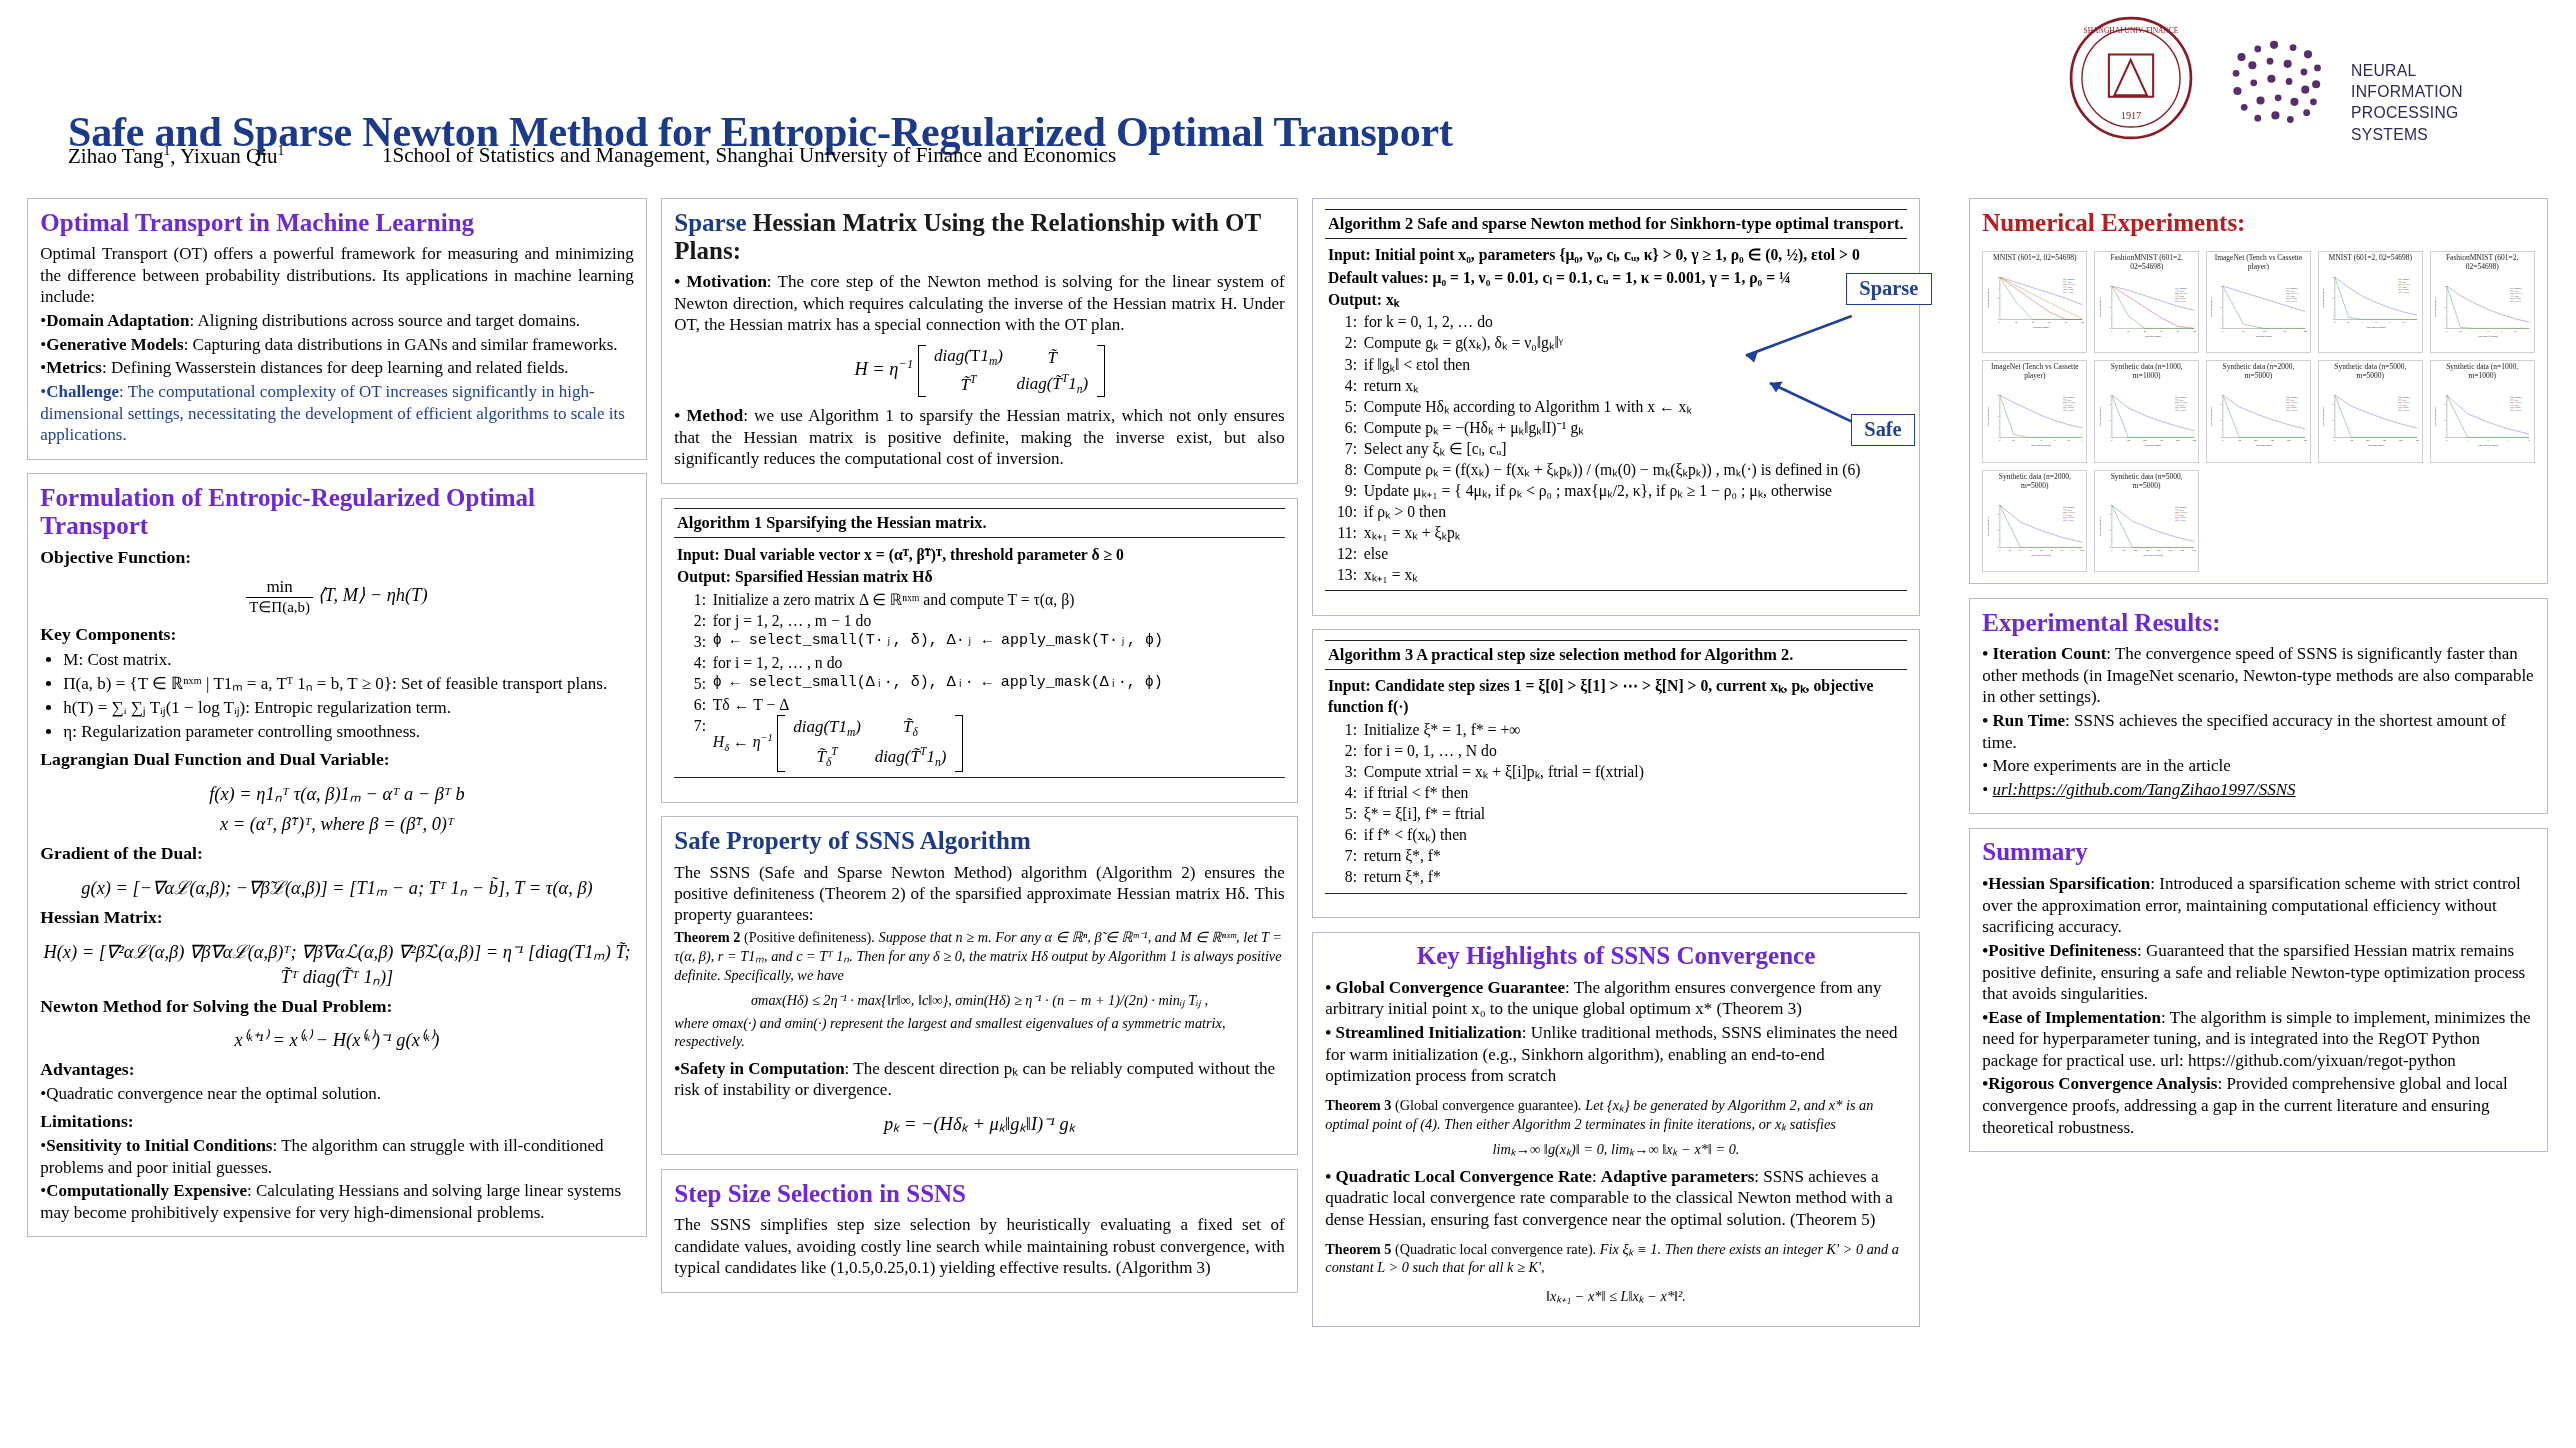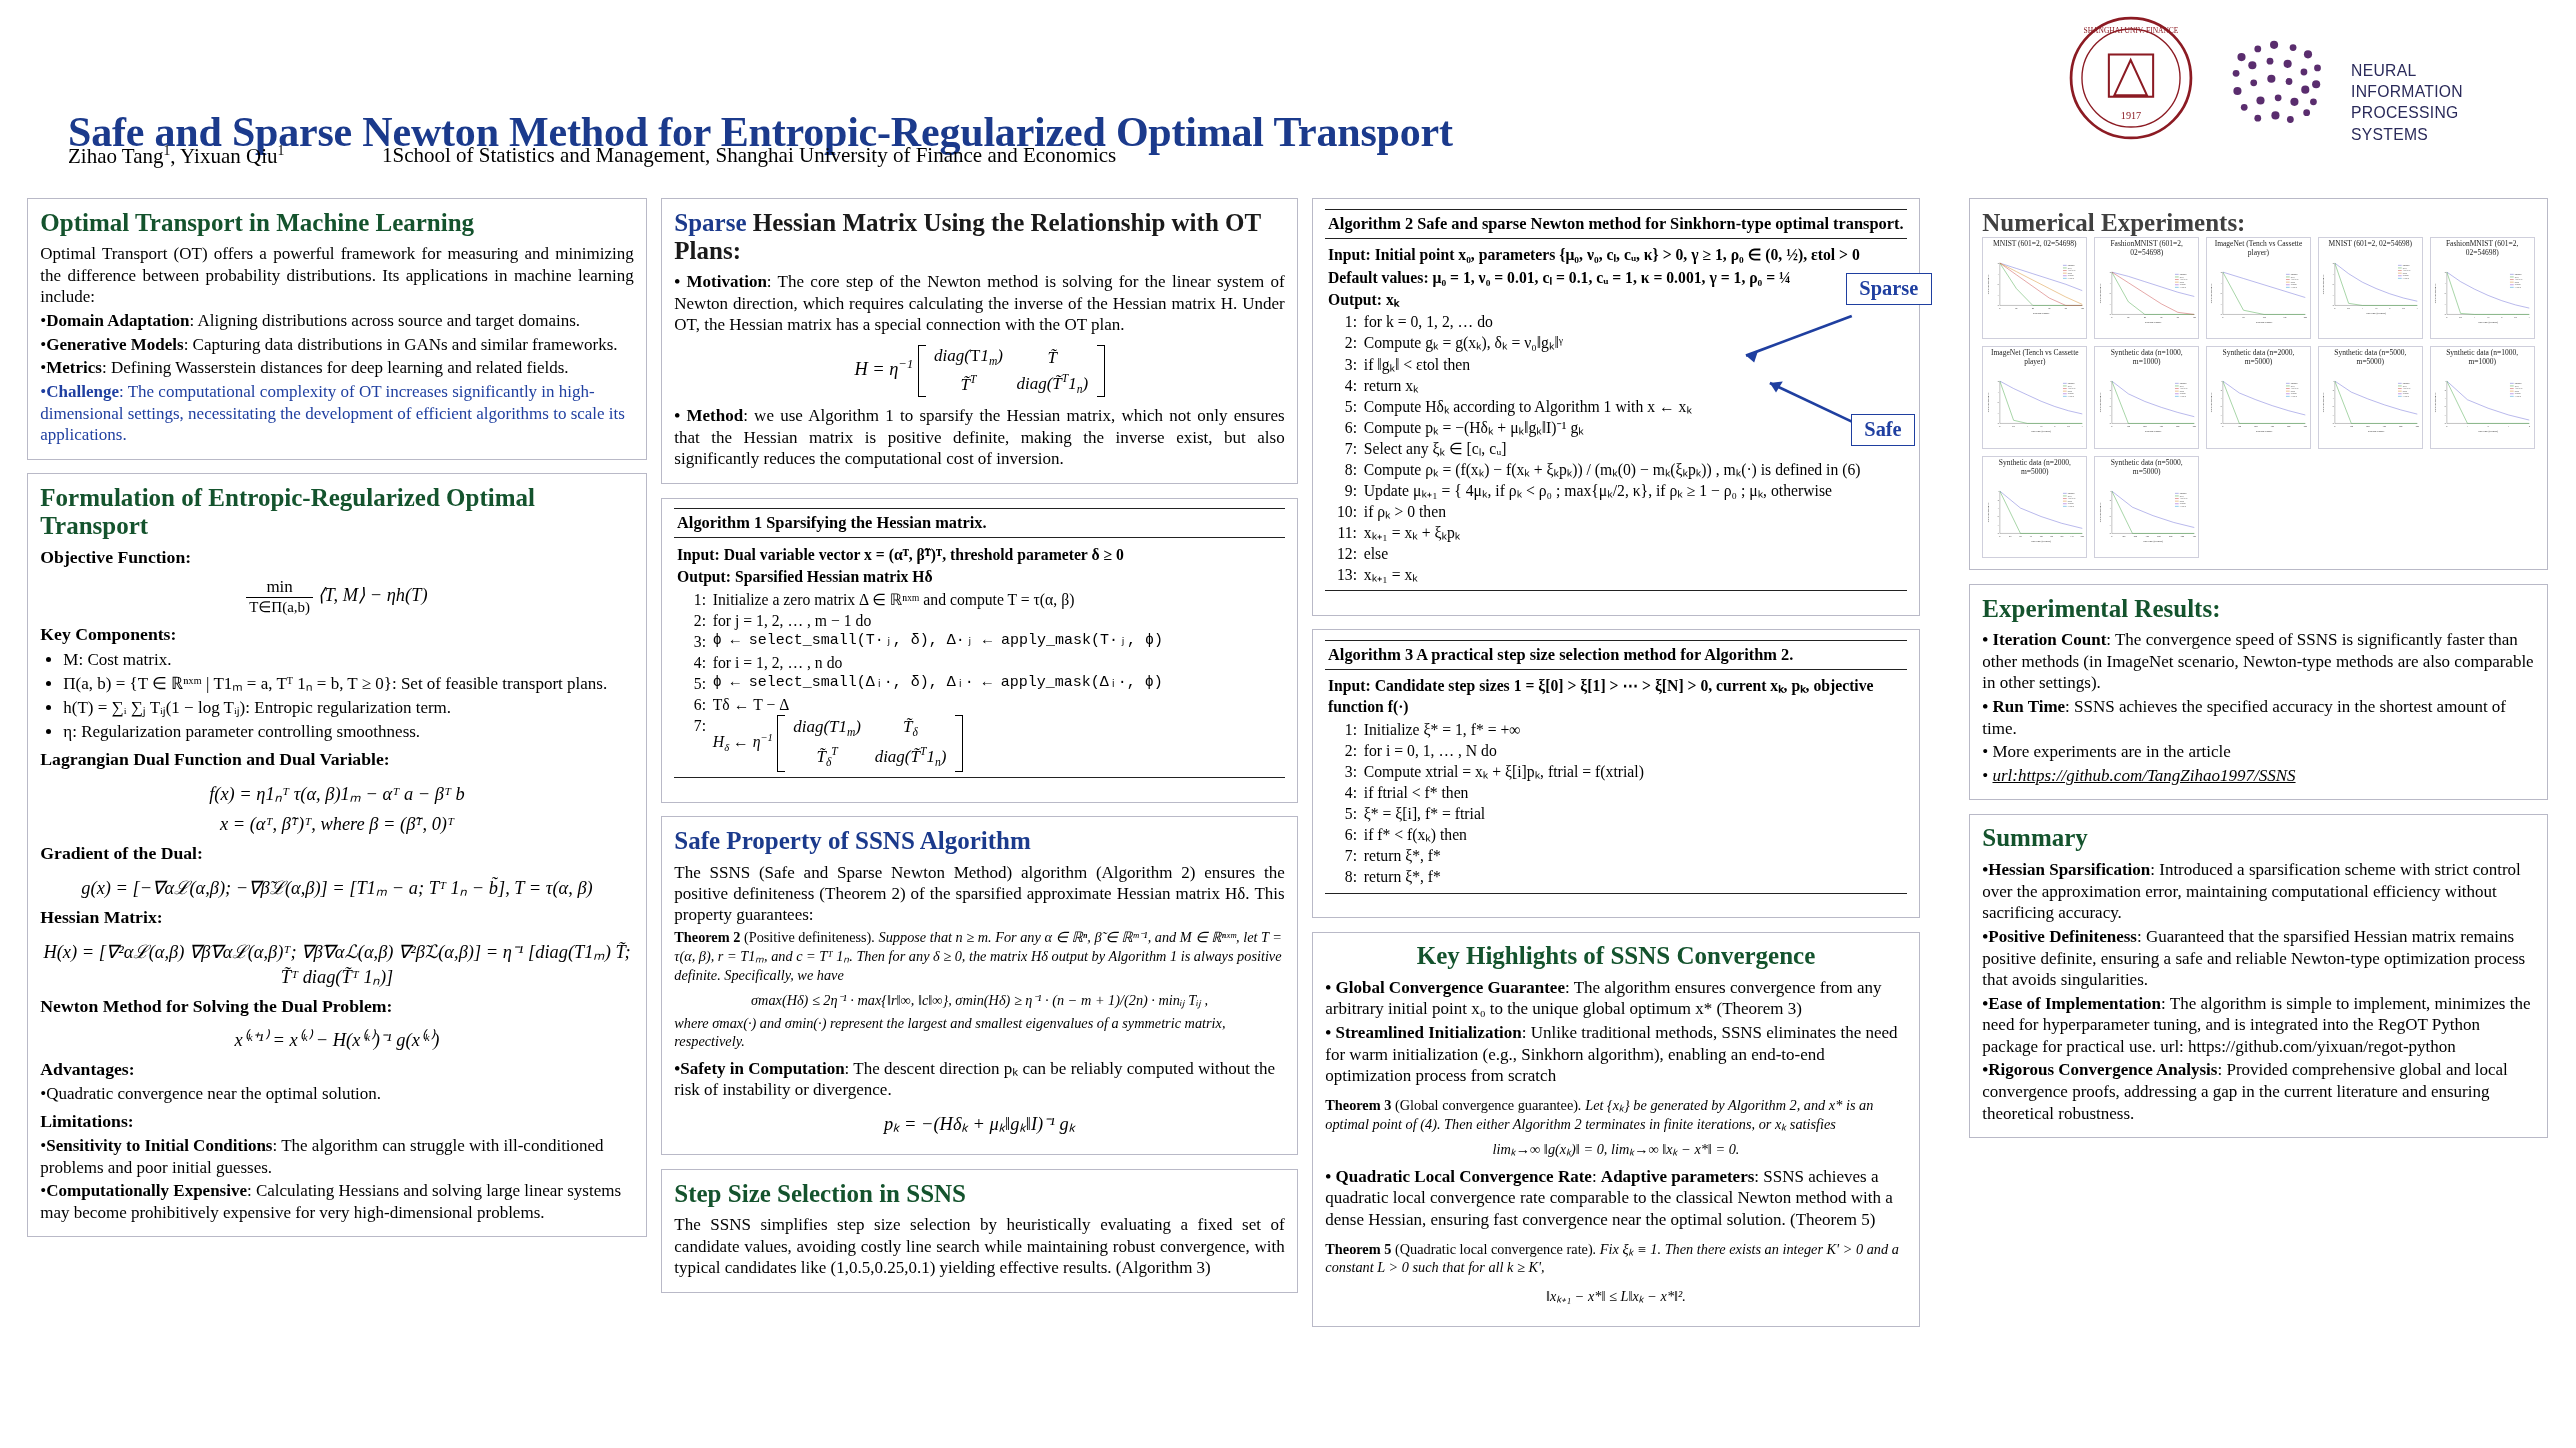--- a/index.html
+++ b/index.html
@@ -20,21 +20,21 @@
   
   .cols{position:absolute;left:27px;top:198px;width:2521px;}
   .col{position:absolute;top:0;}
   .c1{left:0;width:620px;}
   .c2{left:634px;width:637px;}
   .c3{left:1285px;width:608px;}
   .c4{left:1942px;width:579px;}
 
   .box{border:0.7px solid #b9b9c7;box-sizing:border-box;padding:9.5px 12.3px 11px 12.3px;margin-bottom:13.6px;background:#fff;}
 
-  h2{margin:0 0 6.8px 0;font-size:25px;font-weight:bold;color:#14532d;line-height:1.12;}
+  h2{margin:0 0 6.8px 0;font-size:25px;font-weight:bold;color:#6d28d9;line-height:1.12;}
   h2.blue{color:#1b3a8c;}
   h2.blue .dark{color:#1a1a1a;}
   h3{margin:6.8px 0 2.7px 0;font-size:17.7px;font-weight:bold;}
   p{margin:2.7px 0;font-size:17px;line-height:1.26;text-align:left;}
   p.just{text-align:justify;}
   .blue-text{color:#1f3fa0;}
   ul{margin:4.1px 0 4.1px 0;padding-left:23px;}
   li{font-size:17px;line-height:1.28;margin:2px 0;}
   .bullet-line{font-size:17px;line-height:1.27;margin:2px 0;}
   .bd{font-weight:bold;}
@@ -66,21 +66,21 @@
   .alg .ln{width:29px;flex:0 0 29px;text-align:right;padding-right:6.8px;}
   .alg .txt{flex:1;}
   .alg .pre{font-size:15.7px;line-height:1.34;margin:1.4px 0;}
   .mono{font-family:"Liberation Mono",monospace;font-size:15px;}
 
   
   .callout{position:absolute;border:1.4px solid #1f3fa0;color:#1f3fa0;font-size:20.4px;font-weight:bold;padding:3.4px 12.3px;background:#fff;}
   .arrow{position:absolute;}
 
   
-  .nx-title{font-size:25px;font-weight:bold;color:#404040;margin:0 0 0 0;}
+  .nx-title{font-size:25px;font-weight:bold;color:#b91c1c;margin:0 0 14px 0;}
   .grid{display:grid;grid-template-columns:repeat(5,1fr);gap:6.8px 6.8px;}
   .cell{border:0.7px solid #cfcfdc;background:#fff;padding:1.4px;}
   .cell .ct{font-size:7.5px;text-align:center;color:#222;}
   .plot{width:100%;height:80px;display:block;}
 
   .thmbox{font-size:14.3px;line-height:1.3;}
   .thmbox .it{font-style:italic;}
   a,.link{color:#000000;text-decoration:underline;}
 </style>
 </head>

